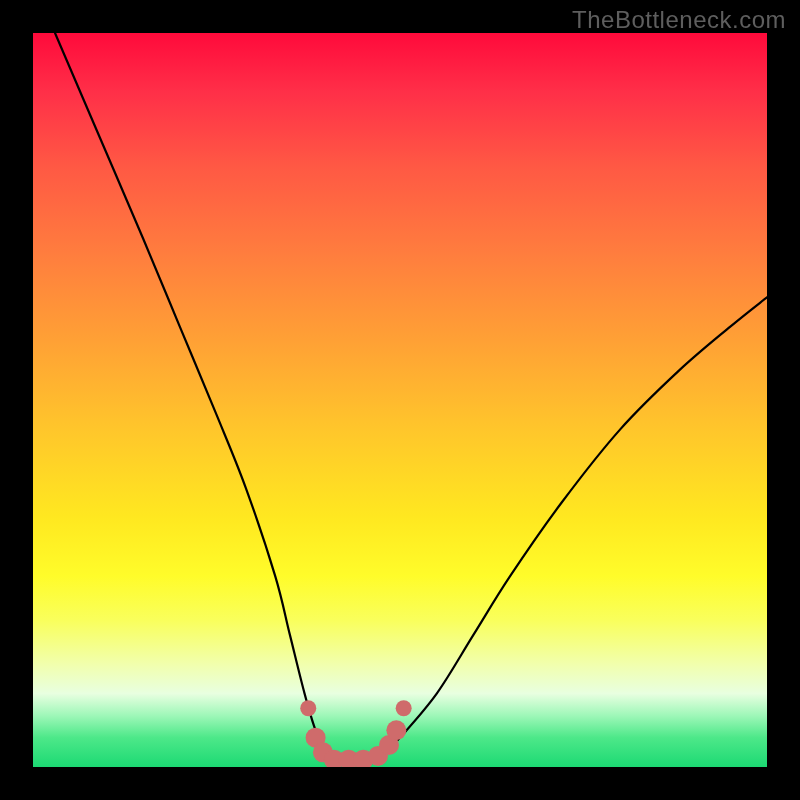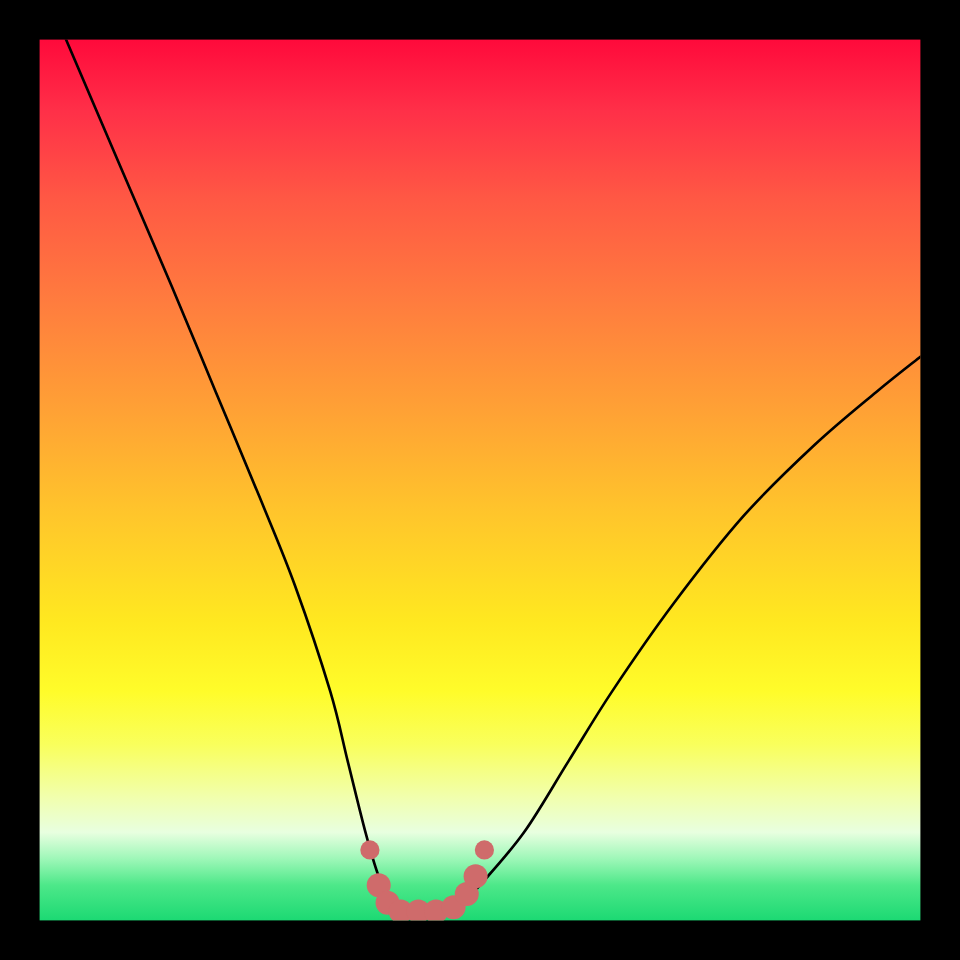--- a/index.html
+++ b/index.html
@@ -58,20 +58,21 @@
     top: 33px;
     width: 734px;
     height: 734px;
     z-index: 5;
   }
 </style>
 </head>
 <body>
 
 <div class="frame">
+  <div class="watermark">TheBottleneck.com</div>
 
   <div class="plot-area"></div>
 
   <svg class="curve" viewBox="0 0 734 734" preserveAspectRatio="none">
     <path id="bottleneck-path" fill="none" stroke="#000" stroke-width="2.2" stroke-linecap="round" stroke-linejoin="round" d="M 22.02 0 C 29.36 17.126666666666665, 51.38 68.50666666666666, 66.06 102.75999999999999 C 80.74000000000001 137.01333333333332, 96.64333333333333 173.7133333333333, 110.1 205.51999999999998 C 123.55666666666666 237.32666666666665, 134.56666666666666 264.24, 146.8 293.6 C 159.03333333333336 322.96000000000004, 172.49 354.76666666666665, 183.5 381.68 C 194.51 408.59333333333336, 203.07333333333332 428.16666666666663, 212.85999999999999 455.08 C 222.64666666666665 481.99333333333334, 234.88 518.6933333333333, 242.22 543.16 C 249.56 567.6266666666667, 252.00666666666666 582.3066666666666, 256.9 601.88 C 261.7933333333333 621.4533333333334, 267.2983333333333 644.6966666666667, 271.58 660.6 C 275.8616666666667 676.5033333333333, 278.92 687.5133333333333, 282.59000000000003 697.3 C 286.26000000000005 707.0866666666666, 289.3183333333334 714.4266666666667, 293.6 719.32 C 297.88166666666666 724.2133333333334, 303.38666666666666 725.4366666666666, 308.28 726.66 C 313.1733333333333 727.8833333333333, 318.06666666666666 726.66, 322.96 726.66 C 327.8533333333333 726.66, 332.74666666666667 727.8833333333333, 337.64 726.66 C 342.5333333333333 725.4366666666666, 347.4266666666667 722.99, 352.32 719.32 C 357.2133333333333 715.6500000000001, 358.43666666666667 714.4266666666666, 367 704.64 C 375.56333333333333 694.8533333333334, 391.4666666666667 677.7266666666667, 403.70000000000005 660.6 C 415.9333333333334 643.4733333333334, 428.16666666666663 621.4533333333334, 440.4 601.88 C 452.6333333333333 582.3066666666666, 462.42 565.18, 477.1 543.16 C 491.78000000000003 521.14, 510.13 494.22666666666663, 528.48 469.76 C 546.83 445.29333333333335, 567.6266666666668 418.38, 587.2 396.36 C 606.7733333333333 374.34000000000003, 627.5699999999999 354.76666666666665, 645.92 337.64 C 664.27 320.5133333333333, 682.6199999999999 305.83333333333337, 697.3 293.6 C 711.98 281.3666666666667, 727.8833333333333 269.1333333333333, 734 264.24"></path>
     <g id="marker-group">
         <circle cx="275.25" cy="675.28" r="8" fill="#cf6b6b"></circle>
         <circle cx="282.59000000000003" cy="704.64" r="10" fill="#cf6b6b"></circle>
         <circle cx="289.93" cy="719.32" r="10" fill="#cf6b6b"></circle>
         <circle cx="300.94" cy="726.66" r="10" fill="#cf6b6b"></circle>

